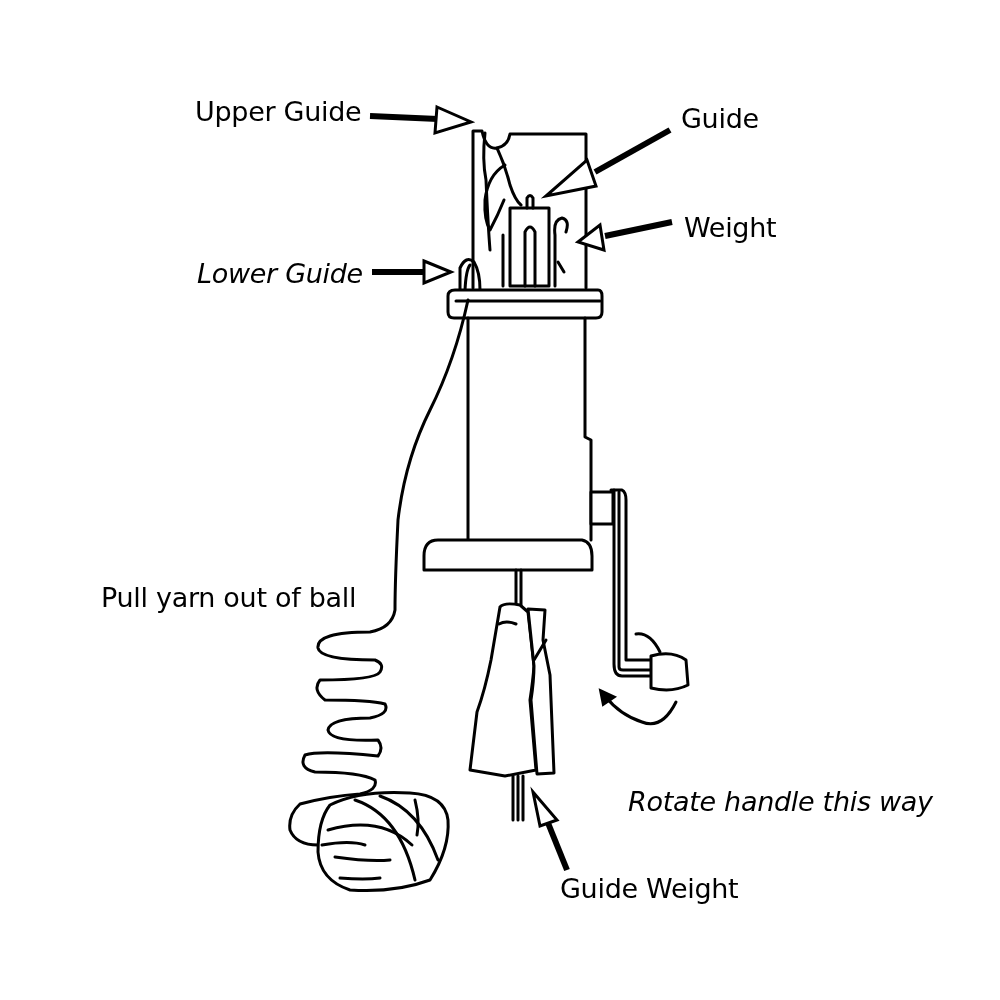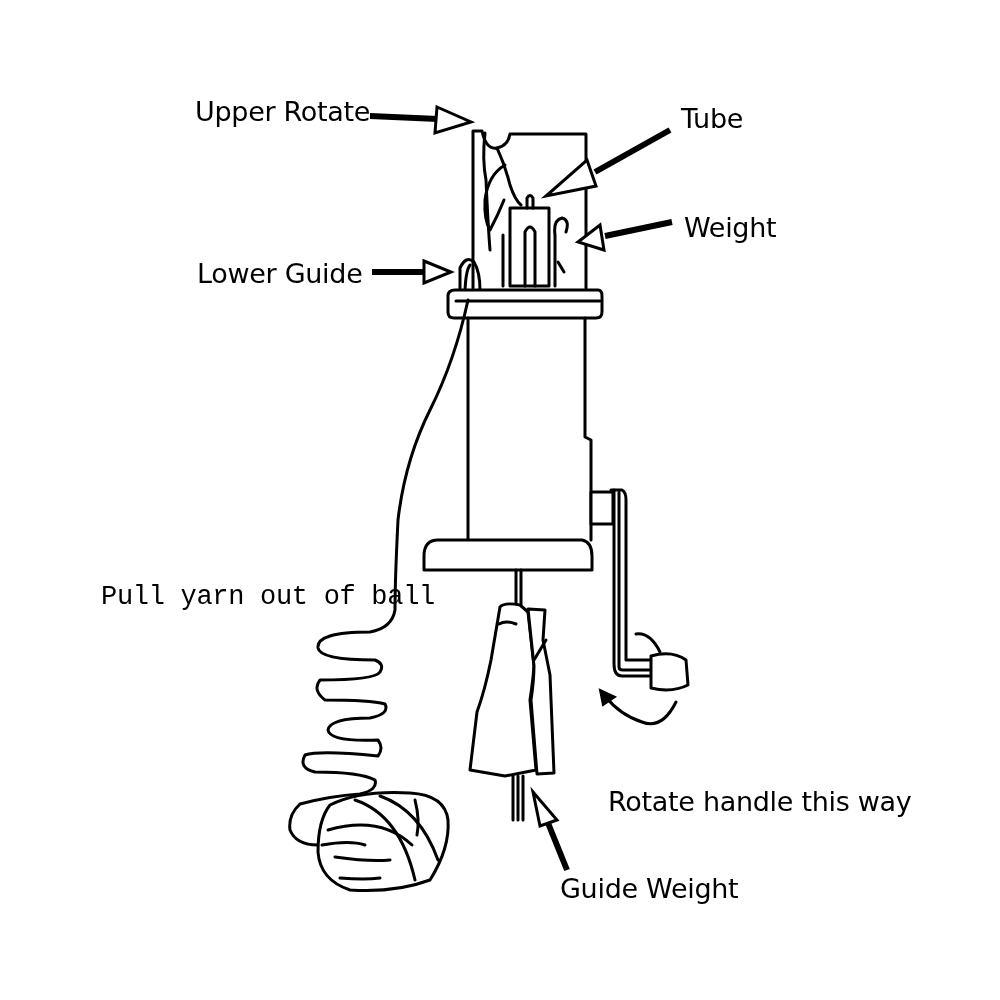--- a/index.html
+++ b/index.html
@@ -107,19 +107,19 @@
   <g>
     <line class="arrow-shaft" x1="372" y1="272" x2="424" y2="272"></line>
     <path class="arrow-head" d="M424,261 L451,272 L424,283 Z"></path>
   </g>
   <g>
     <line class="arrow-shaft" x1="567" y1="870" x2="546" y2="818"></line>
     <path class="arrow-head" d="M533,792 L557,820 L540,826 Z"></path>
   </g>
 </svg>
 
-<div class="lbl" style="left:195px;top:96px;">Upper Rotate</div>
-<div class="lbl" style="left:681px;top:103px;">Tube</div>
+<div class="lbl" style="left:195px;top:96px;">Upper Guide</div>
+<div class="lbl" style="left:681px;top:103px;">Guide</div>
 <div class="lbl" style="left:684px;top:212px;">Weight</div>
-<div class="lbl" style="left:197px;top:258px;">Lower Guide</div>
-<div class="lbl" style="left:101px;top:582px;font-family:Liberation Mono, monospace;">Pull yarn out of ball</div>
-<div class="lbl" style="left:608px;top:786px;">Rotate handle this way</div>
+<div class="lbl" style="left:197px;top:258px;font-style:italic;">Lower Guide</div>
+<div class="lbl" style="left:101px;top:582px;">Pull yarn out of ball</div>
+<div class="lbl" style="left:628px;top:786px;font-style:italic;">Rotate handle this way</div>
 <div class="lbl" style="left:560px;top:873px;">Guide Weight</div>
 
 </body></html>

